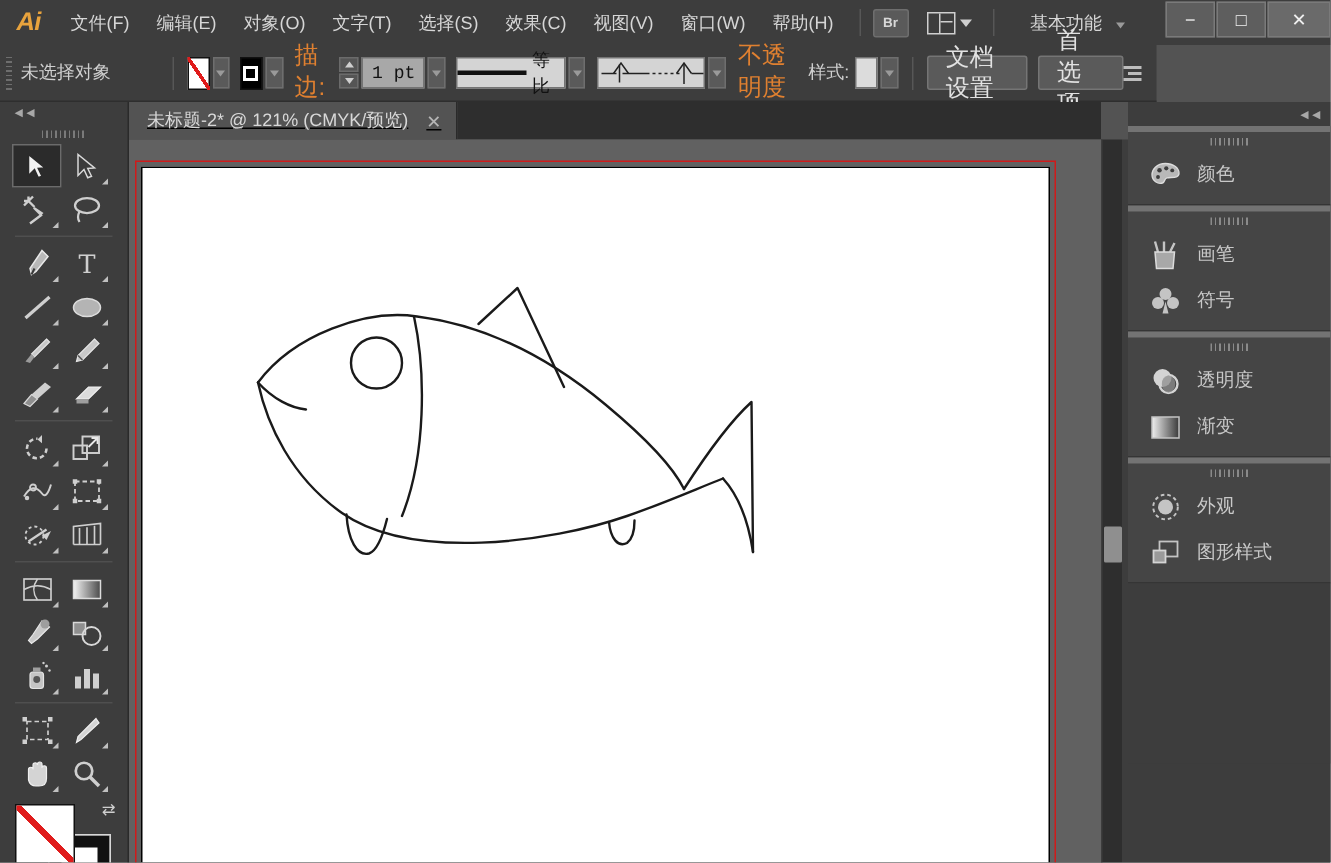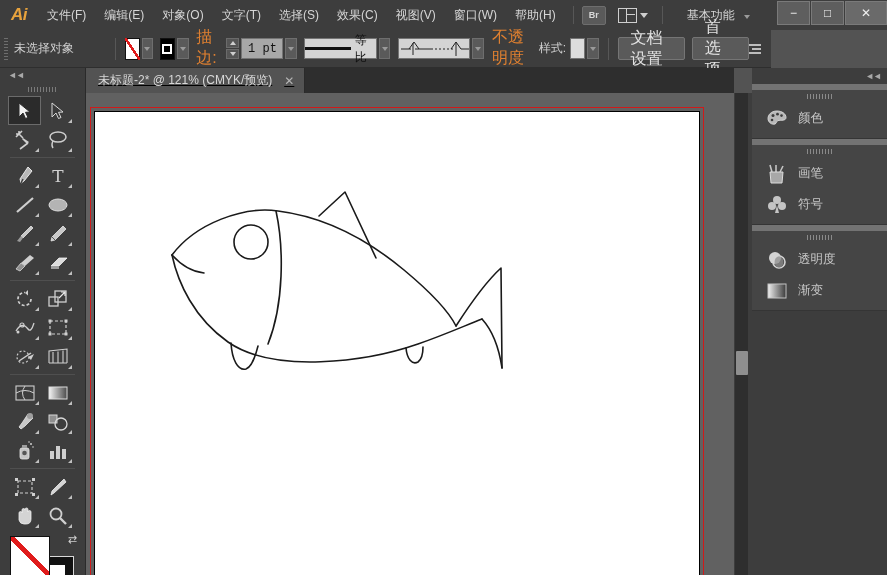--- a/index.html
+++ b/index.html
@@ -200,21 +200,21 @@
   .rightgap {
     position: absolute; left: 748px; top: 93px; width: 4px; height: 482px; background: #3d3d3d;
   }
 
   
   .rightdock {
     position: absolute; left: 752px; top: 68px; width: 135px; height: 507px;
     background: #3d3d3d;
   }
   .rd-head { height: 16px; display: flex; align-items: center; justify-content: flex-end; padding-right: 6px; }
-  .rd-group { background: #454545; border-top: 6px solid #737373; border-bottom: 1px solid #353535; padding-bottom: 4px; }
+  .rd-group { background: #454545; border-top: 4px solid #737373; border-bottom: 1px solid #353535; padding-bottom: 4px; }
   .rd-grip { height: 13px; display: flex; align-items: center; justify-content: center; }
   .rd-grip i {
     width: 26px; height: 5px;
     background: repeating-linear-gradient(to right, #8a8a8a 0 1px, transparent 1px 3px);
   }
   .rd-item {
     height: 31px; display: flex; align-items: center; gap: 10px; padding-left: 14px;
   }
   .rd-ico { width: 22px; height: 22px; display: flex; align-items: center; justify-content: center; }
   .rd-label { color: #c8c8c8; font-size: 12.5px; }
@@ -715,17 +715,42 @@
                   <stop offset="1" stop-color="#3a3a3a"></stop>
                 </linearGradient>
               </defs>
             <rect x="1" y="1" width="18" height="14" fill="url(#gp)" stroke="#c4c4c4" stroke-width="1"></rect>
           </svg>
         </span>
         <span class="rd-label">渐变</span>
       </div>
     </div>
 
+    <div class="rd-group">
+      <div class="rd-grip">
+          <i></i>
+        </div>
+
+      <div class="rd-item">
+        <span class="rd-ico">
+          <svg width="20" height="20" viewBox="0 0 20 20">
+            <circle cx="10" cy="10" r="8.2" fill="none" stroke="#c4c4c4" stroke-width="1.3" stroke-dasharray="2.4 2"></circle>
+            <circle cx="10" cy="10" r="5" fill="#c4c4c4"></circle>
+          </svg>
+        </span>
+        <span class="rd-label">外观</span>
+      </div>
+
+      <div class="rd-item">
+        <span class="rd-ico">
+          <svg width="20" height="18" viewBox="0 0 20 18">
+            <rect x="6" y="1" width="12" height="10" fill="none" stroke="#c4c4c4" stroke-width="1.2"></rect>
+            <rect x="2" y="7" width="8" height="8" fill="#9a9a9a" stroke="#d4d4d4" stroke-width="1.2"></rect>
+          </svg>
+        </span>
+        <span class="rd-label">图形样式</span>
+      </div>
+    </div>
 
     <div class="rd-spacer" style="height:120px"></div>
   </div>
 
 </div>
 
 </body></html>

